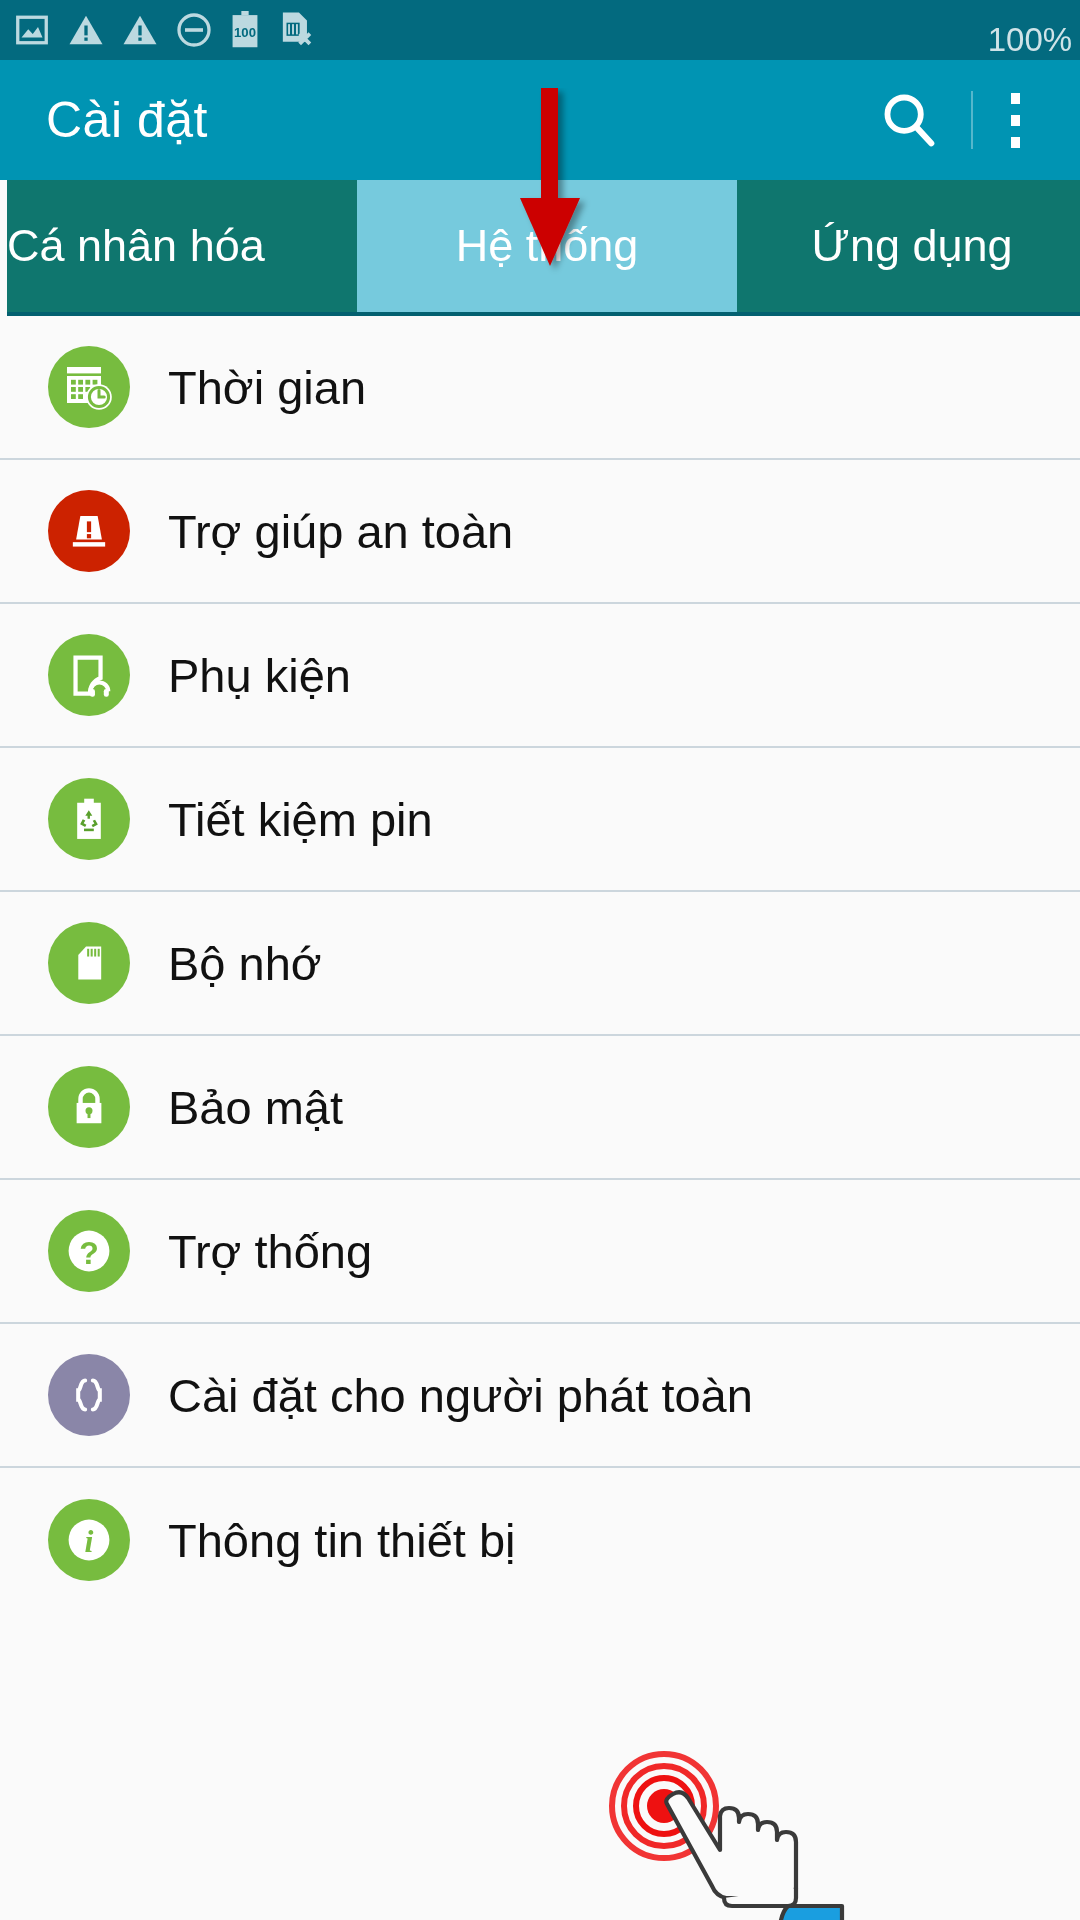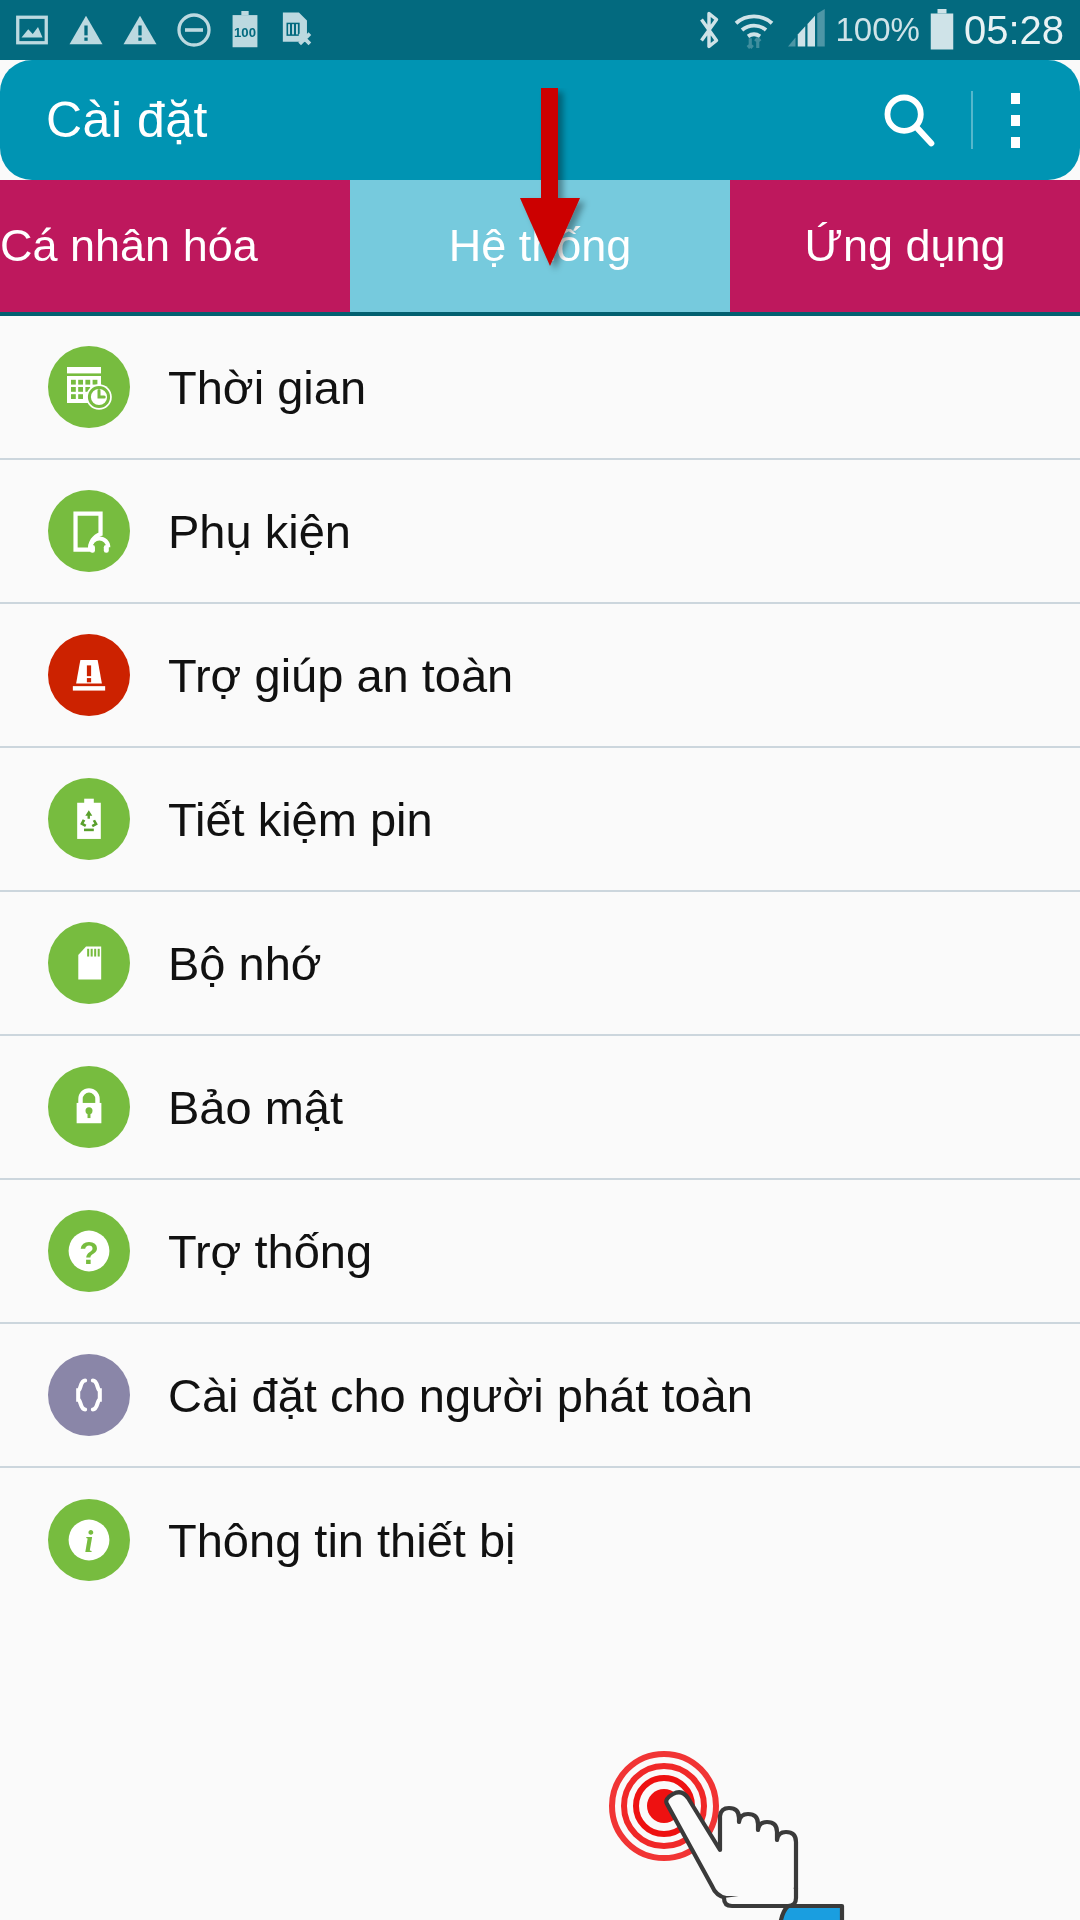--- a/index.html
+++ b/index.html
@@ -12,59 +12,60 @@
   #screen { position:relative; width:1080px; height:1920px; }
 
   
   .statusbar {
     height:60px; background:#036a7f;
     display:flex; align-items:center;
     padding:0 14px; position:relative;text-align:right;
   }
   .sb-left { display:flex; align-items:center; gap:18px; }
   .sb-right {
-    position:absolute; right:16px; top:0; height:60px;
-    display:flex; align-items:center; gap:7px;
+    position:absolute; right:0; top:0; height:60px;
+    display:flex; align-items:center; gap:7px;flex-direction:column;
   }
   .sb-ico { display:block; }
   .sb-batt-pct {
     color:#cfe3e8; font-size:33px; letter-spacing:0px;
     font-family:"Liberation Sans", sans-serif;
   }
   .sb-clock {
     color:#e8f2f4; font-size:40px; letter-spacing:0px;
     font-family:"Liberation Sans", sans-serif;
   }
 
   
   .actionbar {
     height:120px; background:#0094b3;
-    display:flex; align-items:center; position:relative;border-radius:32px;
+    display:flex; align-items:center; position:relative;
   }
   .ab-title {
     color:#ffffff; font-size:50px; padding-left:46px; font-weight:400;
     letter-spacing:0.5px;
   }
   .ab-actions {
     position:absolute; right:28px; top:0; height:120px;
     display:flex; align-items:center; gap:0px;
   }
   .ab-search { padding:0 26px; display:flex; align-items:center; }
   .ab-sep { width:2px; height:58px; background:#55b7cc; margin:0 6px; }
   .ab-overflow {
     padding:0 32px; display:flex; flex-direction:column;
     align-items:center; gap:11px; justify-content:center; height:120px;
   }
   .dot { width:9px; height:11px; background:#ffffff; }
 
   
   .tabs {
-    height:136px; background:#be185d;
+    height:136px; background:#0f766e;
     display:flex; align-items:stretch;
     border-bottom:4px solid #036070;
+    margin-left:7px;
   }
   .tab {
     flex:0 0 auto; display:flex; align-items:center; justify-content:center;
     color:#ffffff; font-size:45px; white-space:nowrap;
   }
   .tab-1 { width:350px; justify-content:flex-start; padding-left:0px; }
   .tab-2 { width:380px; background:#76cadd; }
   .tab-3 { width:350px;align-items:center; }
 
   
@@ -212,41 +213,41 @@
           </g>
           <circle cx="18" cy="18" r="6.4" fill="#ffffff"></circle>
           <circle cx="18" cy="18" r="4.8" fill="none" stroke="#77bc3f" stroke-width="1.5"></circle>
           <path d="M18 14.8V18h2.6" stroke="#77bc3f" stroke-width="1.5" fill="none" stroke-linecap="round"></path>
         </svg>
       </div>
       <div class="row-label">Thời gian</div>
     </div>
 
     <div class="row">
-      <div class="row-icon" style="background:#77bc3f">
-        <svg width="50" height="50" viewBox="0 0 26 26">
-          <path d="M6 4h13v10.5a8 8 0 0 0-5.4 8.2H6z" fill="none" stroke="#ffffff" stroke-width="2.2"></path>
-          <path d="M13.8 21.5a4.6 4.6 0 1 1 9.2 0" fill="none" stroke="#ffffff" stroke-width="2.2"></path>
-          <rect x="13.5" y="20.3" width="2.6" height="4" rx="1.2" fill="#ffffff"></rect>
-          <rect x="20.7" y="20.3" width="2.6" height="4" rx="1.2" fill="#ffffff"></rect>
-        </svg>
-      </div>
-      <div class="row-label">Phụ kiện</div>
-    </div>
-
-    <div class="row">
       <div class="row-icon" style="background:#cc2200">
         <svg width="50" height="50" viewBox="0 0 26 26">
           <path d="M8.5 5.2h9l2.2 12.2H6.3z" fill="#ffffff"></path>
           <rect x="4.6" y="18.8" width="16.8" height="2.3" fill="#ffffff"></rect>
           <rect x="11.9" y="8" width="2.2" height="5.6" fill="#cc2200"></rect>
           <rect x="11.9" y="14.6" width="2.2" height="2.2" fill="#cc2200"></rect>
         </svg>
       </div>
       <div class="row-label">Trợ giúp an toàn</div>
+    </div>
+
+    <div class="row">
+      <div class="row-icon" style="background:#77bc3f">
+        <svg width="50" height="50" viewBox="0 0 26 26">
+          <path d="M6 4h13v10.5a8 8 0 0 0-5.4 8.2H6z" fill="none" stroke="#ffffff" stroke-width="2.2"></path>
+          <path d="M13.8 21.5a4.6 4.6 0 1 1 9.2 0" fill="none" stroke="#ffffff" stroke-width="2.2"></path>
+          <rect x="13.5" y="20.3" width="2.6" height="4" rx="1.2" fill="#ffffff"></rect>
+          <rect x="20.7" y="20.3" width="2.6" height="4" rx="1.2" fill="#ffffff"></rect>
+        </svg>
+      </div>
+      <div class="row-label">Phụ kiện</div>
     </div>
 
     <div class="row">
       <div class="row-icon" style="background:#77bc3f">
         <svg width="48" height="48" viewBox="0 0 26 26">
           <rect x="10.4" y="2" width="5.2" height="2.4" fill="#ffffff"></rect>
           <rect x="6.6" y="4.2" width="12.8" height="19.6" fill="#ffffff"></rect>
           <g fill="#5aa02c">
             <path d="M12.9 8.2l1.9 3.1h-1.3v1.6h-1.3v-1.6h-1.2z"></path>
             <path d="M9.6 13.2l-1.4 2.6 2.7 1.5.7-1.2-1.5-.8.9-1.5z"></path>

